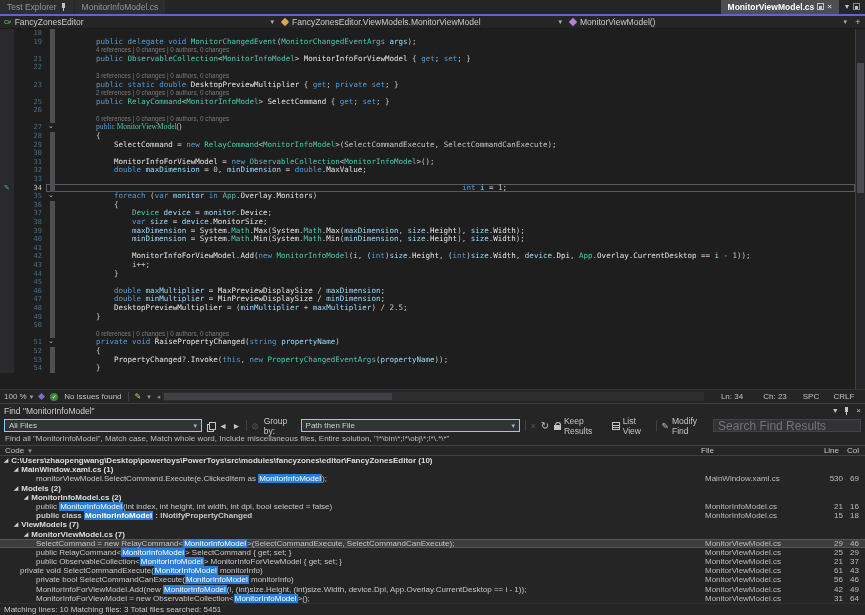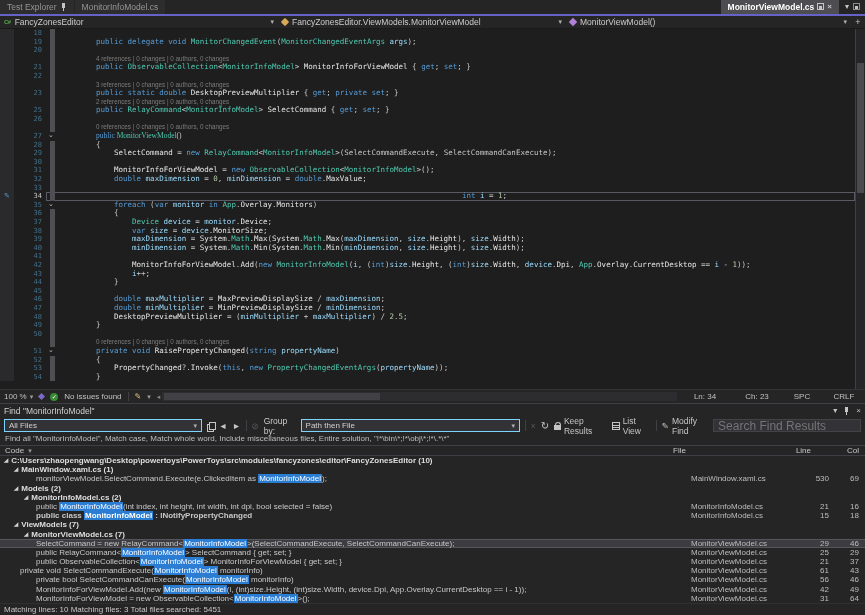--- a/index.html
+++ b/index.html
@@ -53,47 +53,47 @@
   
   .estatus { height:14px; background:#252526; border-top:1px solid #333337; display:flex; align-items:center; font-size:8px; color:#c0c0c0; gap:6px; padding:0 4px; }
   .estatus .sep { width:1px; height:9px; background:#3f3f46; }
   .zoomsel { display:flex; gap:3px; align-items:center; }
   .ic-diamond { width:5px; height:5px; background:#7b68c8; transform:rotate(45deg); }
   .okcircle { width:8px; height:8px; border-radius:50%; background:#388a34; color:#fff; font-size:6px; line-height:8px; text-align:center; }
   .hsb { flex:1; height:9px; display:flex; align-items:center; gap:2px; }
   .hsb .arrow { color:#86868a; font-size:7px; }
   .hsb-track { flex:1; height:9px; background:#2d2d30; position:relative; }
   .hsb-thumb { position:absolute; left:2px; top:1px; bottom:1px; width:42%; background:#404045; }
-  .pos { display:flex; gap:10px; }
+  .pos { display:flex; gap:1px; }
   .pos span { display:inline-block; text-align:center; }
   .pos .w44 { width:44px; } .pos .w40 { width:40px; } .pos .w30 { width:30px; } .pos .w34 { width:34px; }
 
   
   .find { flex:1; background:#252526; display:flex; flex-direction:column; border-top:1px solid #3f3f46; }
   .ftitle { height:13px; display:flex; align-items:center; padding:0 4px; font-size:8.5px; color:#d0d0d0; }
   .ftitle .ficons { margin-left:auto; display:flex; gap:6px; align-items:center; color:#c5c5c5; font-size:8px; }
   .ftoolbar { height:17px; display:flex; align-items:center; gap:5px; padding:0 4px; font-size:8.5px; }
   .dropdown { background:#333337; border:1px solid #7dd3fc; color:#d0d0d0; height:13px; display:flex; align-items:center; padding:0 4px; gap:4px; font-size:8px; }
   .dd-files { width:230px; } .dd-group { width:255px; }
   .dropdown .caret { margin-left:auto; font-size:7px; color:#b0b0b0; }
   .tbtn { display:flex; align-items:center; gap:3px; color:#c5c5c5; font-size:8.5px; }
   .dimtxt { color:#5a5a5e; }
   .vline { width:1px; height:11px; background:#3f3f46; }
   .searchbox { margin-left:auto; width:148px; height:13px; background:#333337; border:1px solid #434346; display:flex; align-items:center; padding:0 4px; gap:4px; }
   .searchbox input { flex:1; background:transparent; border:none; outline:none; color:#9a9a9a; font-size:12px; font-family:"Liberation Sans", sans-serif; }
   .fsummary { height:11px; font-size:8px; color:#bdbdbd; padding:0 5px; white-space:nowrap; overflow:hidden; }
   .fheader { height:11px; display:flex; align-items:center; font-size:8px; color:#c8c8c8; border-bottom:1px solid #3f3f46; border-top:1px solid #3f3f46; }
   .fh-code { flex:1; padding-left:5px; display:flex; gap:4px; align-items:center; }
-  .fh-file { width:112px; } .fh-line { width:26px; text-align:right; } .fh-col { width:26px; text-align:right; padding-right:6px;margin-left:28px; }
+  .fh-file { width:112px; } .fh-line { width:26px; text-align:right; } .fh-col { width:26px; text-align:right; padding-right:6px; }
   .frows { flex:1; overflow:hidden; position:relative; }
   .frow { height:9.2px; line-height:9.2px; display:flex; font-size:8px; color:#c8c8c8; white-space:nowrap; }
   .frow .rtext { flex:1; overflow:hidden; }
   .frow .fcol { width:112px; color:#bdbdbd; overflow:hidden; }
   .frow .lcol { width:26px; text-align:right; color:#bdbdbd; }
-  .frow .ccol { width:36px; text-align:right; padding-right:6px; color:#bdbdbd; }
+  .frow .ccol { width:22px; text-align:right; padding-right:6px; color:#bdbdbd; }
   .frow.g .rtext { color:#dedede; font-weight:bold; }
   .twisty { display:inline-block; font-size:5.5px; color:#d0d0d0; margin-right:3px; transform:translateY(-1px); }
   .hl { background:#2b7cd3; color:#ffffff; padding:0 1px; }
   .frow.sel { background:#3c3c41; box-shadow: inset 0 1px 0 #55555c, inset 0 -1px 0 #55555c; }
   .fstatus { height:12px; font-size:8px; color:#c8c8c8; padding:1px 4px 0 4px; border-top:1px solid #303034; }
 
   
   .i-pin { width:7px; height:8px; position:relative; display:inline-block; }
   .i-pin:before { content:""; position:absolute; left:2px; top:0; width:3px; height:5px; background:#c5c5c5; }
   .i-pin:after { content:""; position:absolute; left:3px; top:5px; width:1px; height:3px; background:#c5c5c5; }
@@ -171,30 +171,20 @@
           </div>
         </div>
         <div class="crow">
           <div class="margin"></div>
           <div class="num">19</div>
           <div class="main">
             <div class="fold">
               <span class="fold-bar"></span>
             </div>
             <div class="ctext" style="padding-left: 36px;"><span class="s-k">public delegate void </span><span class="s-t">MonitorChangedEvent</span><span class="s-p">(</span><span class="s-t">MonitorChangedEventArgs</span><span class="s-v"> args</span><span class="s-p">);</span></div>
-          </div>
-        </div>
-        <div class="crow">
-          <div class="margin"></div>
-          <div class="num">20</div>
-          <div class="main">
-            <div class="fold">
-              <span class="fold-bar"></span>
-            </div>
-            <div class="ctext" style="padding-left: 36px;"></div>
           </div>
         </div>
         <div class="crow">
           <div class="margin"></div>
           <div class="num"></div>
           <div class="main">
             <div class="fold">
               <span class="fold-bar"></span>
             </div>
             <div class="ctext lens-text" style="padding-left: 36px;">4 references | 0 changes | 0 authors, 0 changes</div>

